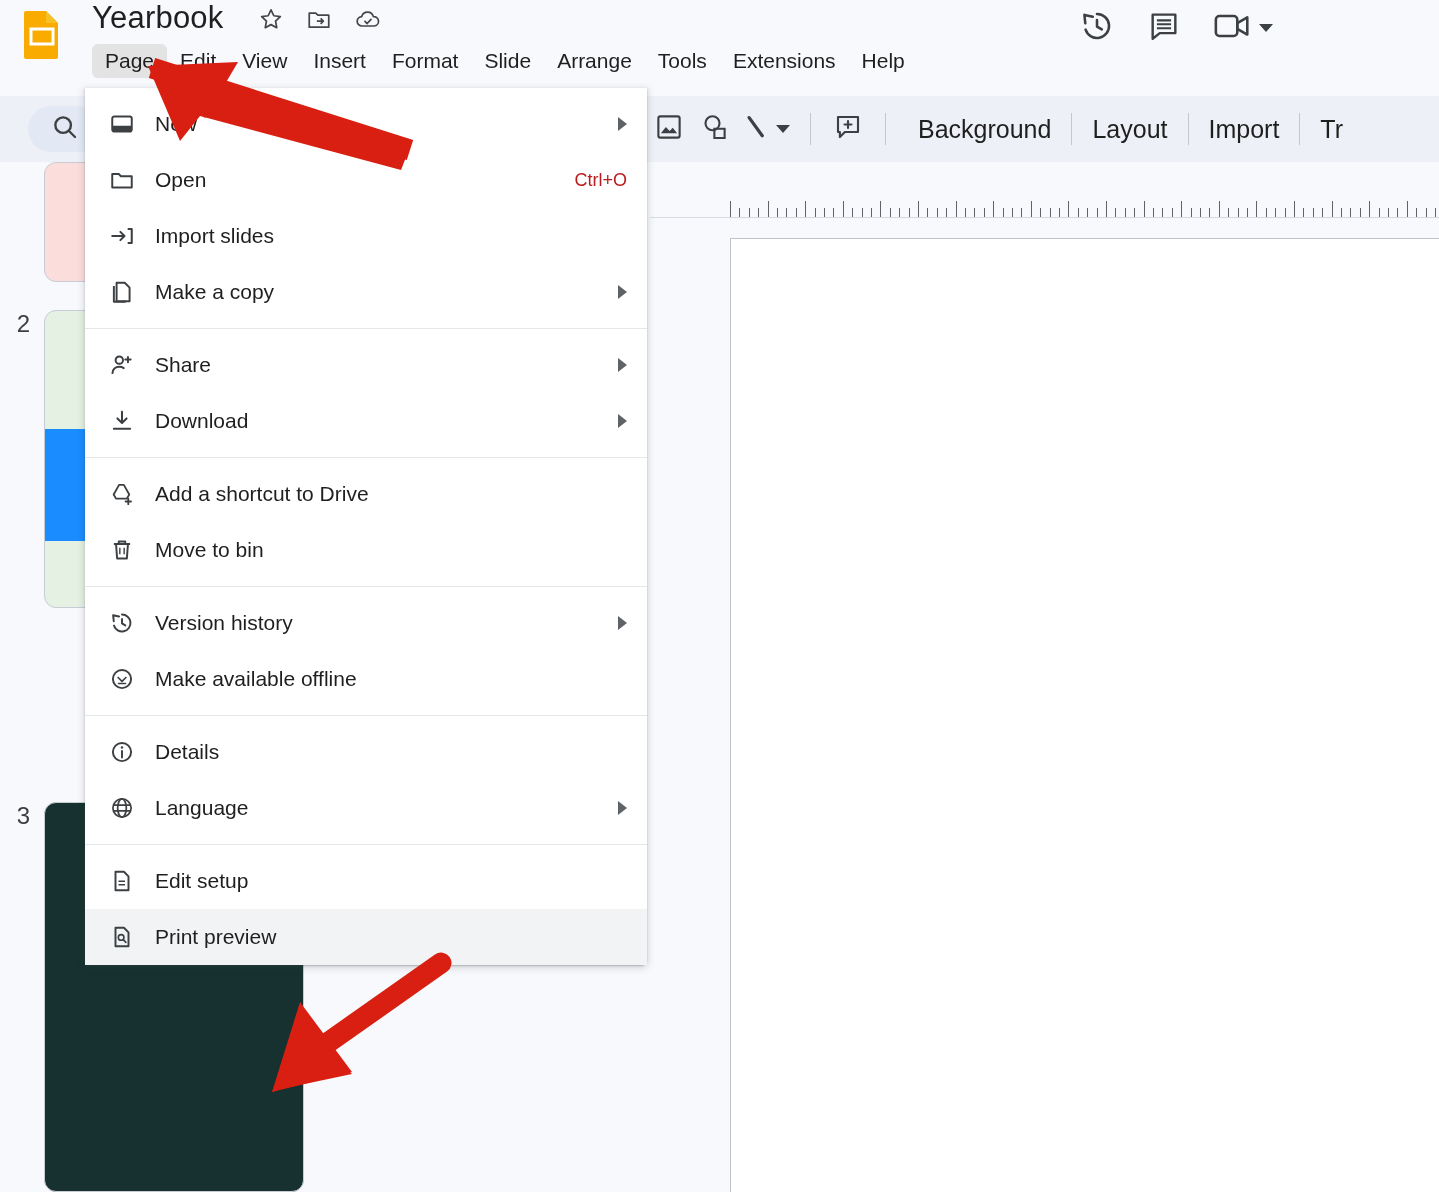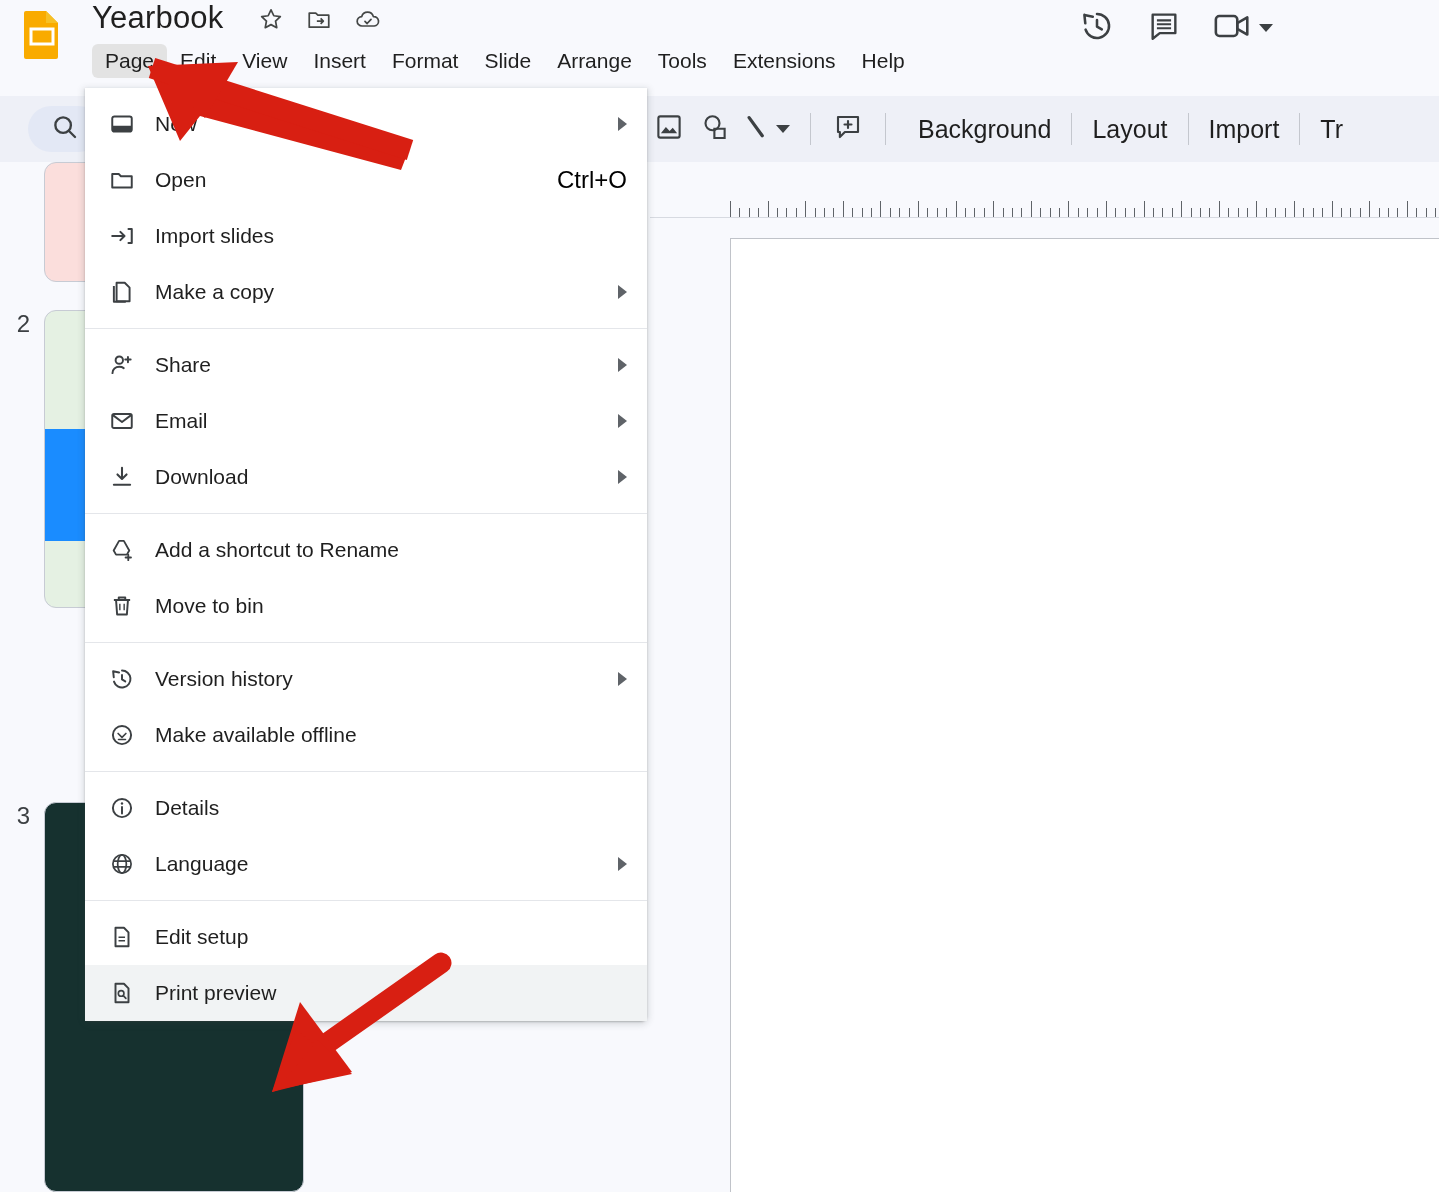--- a/index.html
+++ b/index.html
@@ -140,21 +140,21 @@
     display: flex; align-items: center; height: 56px;
     padding: 0 20px 0 22px; position: relative;
   }
   .mrow.hl { background: #f1f3f4; }
   .mrow .mi {
     width: 30px; height: 30px; margin-right: 18px; color: #3c4043;
     display: flex; align-items: center; justify-content: center; flex: 0 0 auto;
   }
   .mrow .mi svg { display: block; }
   .mlabel { font-size: 21px; color: #1f1f1f; white-space: nowrap; }
-  .mshort { margin-left: auto; font-size: 24px; color: #000000; }
+  .mshort { margin-left: auto; font-size: 18px; color: #b91c1c; }
   .marrow {
     margin-left: auto;
     width: 0; height: 0;
     border-top: 7px solid transparent;
     border-bottom: 7px solid transparent;
     border-left: 9px solid #5f6368;
   }
   .msep { height: 1px; background: #e4e6ea; margin: 8px 0; }
 
   
@@ -469,30 +469,20 @@
         <svg width="26" height="26" viewBox="0 0 24 24" fill="none" stroke="#3c4043" stroke-width="1.8" stroke-linecap="round">
           <circle cx="9.5" cy="7.5" r="3.4"></circle>
           <path d="M3.2 19.5c0-3.6 2.8-5.8 6.3-5.8 1.6 0 3 .4 4.1 1.2"></path>
           <path d="M17.5 4.5v5M15 7h5"></path>
         </svg>
       </span>
       <span class="mlabel">Share</span>
       <span class="marrow"></span>
     </div>
 
-    <div class="mrow">
-      <span class="mi">
-        <svg width="26" height="26" viewBox="0 0 24 24" fill="none" stroke="#3c4043" stroke-width="1.8" stroke-linejoin="round">
-          <rect x="3" y="5.5" width="18" height="13" rx="1.5"></rect>
-          <path d="M3.6 6.6L12 13l8.4-6.4"></path>
-        </svg>
-      </span>
-      <span class="mlabel">Email</span>
-      <span class="marrow"></span>
-    </div>
 
     <div class="mrow">
       <span class="mi">
         <svg width="26" height="26" viewBox="0 0 24 24" fill="none" stroke="#3c4043" stroke-width="1.9" stroke-linecap="round" stroke-linejoin="round">
           <path d="M12 3.5v10M7.8 9.6L12 13.8l4.2-4.2"></path>
           <path d="M4.5 19.2h15"></path>
         </svg>
       </span>
       <span class="mlabel">Download</span>
       <span class="marrow"></span>
@@ -502,21 +492,21 @@
 
 
 
     <div class="mrow">
       <span class="mi">
         <svg width="26" height="26" viewBox="0 0 24 24" fill="none" stroke="#3c4043" stroke-width="1.7" stroke-linejoin="round">
           <path d="M9.3 3.6h4.4l5 8.8-2.2 3.9H6.5l-2.2-3.9z"></path>
           <path d="M17.8 16.4v5M15.3 18.9h5" stroke-linecap="round"></path>
         </svg>
       </span>
-      <span class="mlabel">Add a shortcut to Rename</span>
+      <span class="mlabel">Add a shortcut to Drive</span>
     </div>
 
     <div class="mrow">
       <span class="mi">
         <svg width="26" height="26" viewBox="0 0 24 24" fill="none" stroke="#3c4043" stroke-width="1.8" stroke-linejoin="round">
           <path d="M4.5 6.5h15M9 6.5V4.2h6v2.3"></path>
           <path d="M6.5 6.5l1 13.3h9l1-13.3"></path>
           <path d="M10 10v6M14 10v6" stroke-width="1.3"></path>
         </svg>
       </span>

